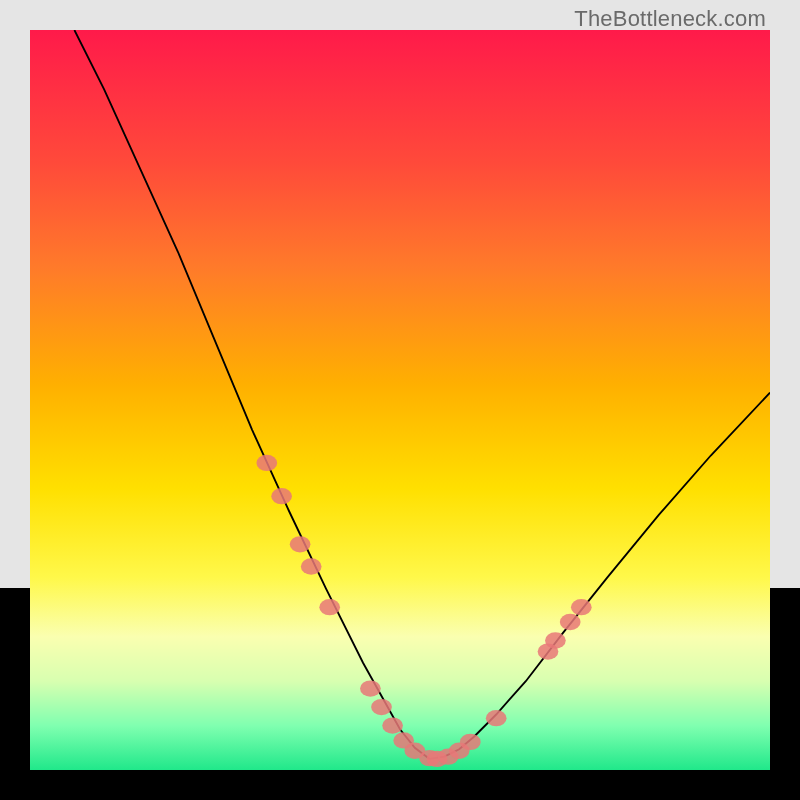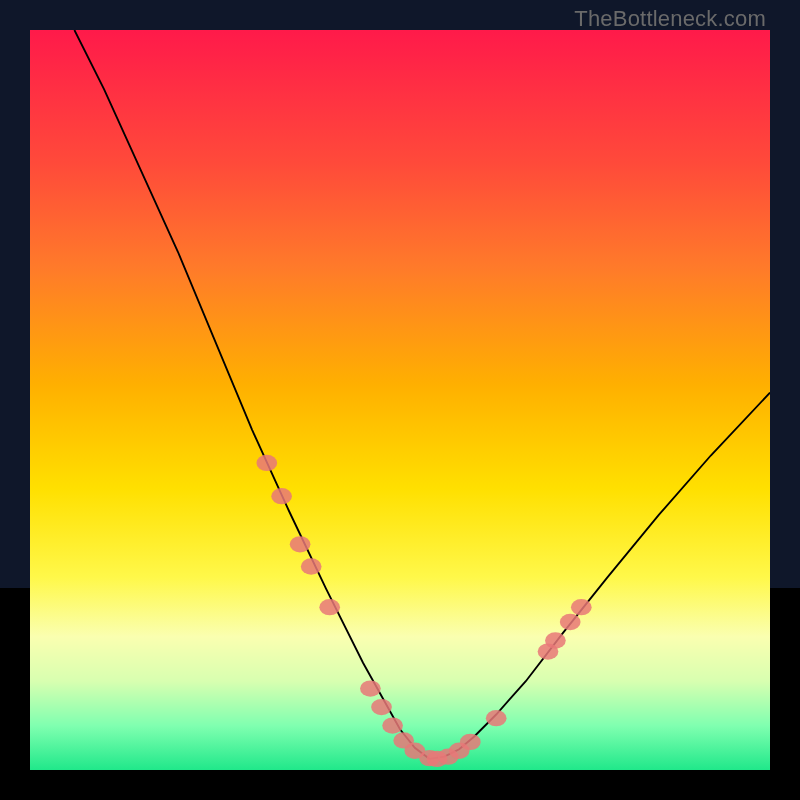--- a/index.html
+++ b/index.html
@@ -8,21 +8,21 @@
     width: 800px;
     height: 800px;
     overflow: hidden;
     background: #000;
     font-family: Arial, sans-serif;
   }
   .chart-frame {
     position: relative;
     width: 800px;
     height: 588px;
-    background: #0f172a;
+    background: #e5e5e5;
   }
   .plot-area {
     position: absolute;
     left: 30px;
     top: 30px;
     width: 740px;
     height: 740px;
     background: linear-gradient(to bottom,
       #ff1a4a 0%,
       #ff4a3a 18%,

